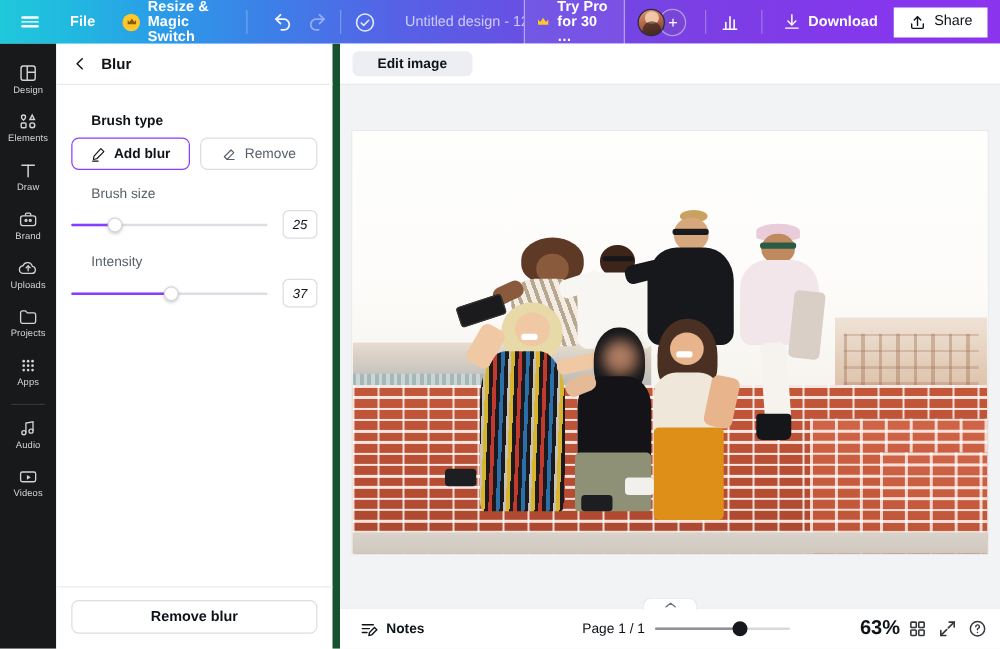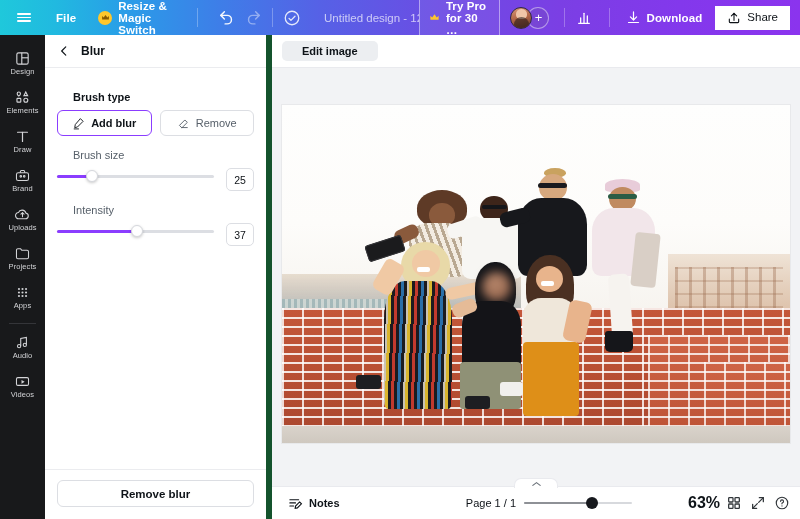--- a/index.html
+++ b/index.html
@@ -136,21 +136,21 @@
 
   .btn-row { display:flex; gap:8px; }
   .opt-btn {
     flex:1; height: 26px; border-radius: 6px; border:1px solid #dcdee3;
     display:flex; align-items:center; justify-content:center; gap:6px;
     font-size:11px; color:#57606a; cursor:pointer; background:#fff;
   }
   .opt-btn.selected { border:1.5px solid #8b3dff; color:#0e1318; font-weight:700; }
   .opt-ic { width: 13px; height: 13px; }
 
-  .slider-row { display:flex; gap:12px; }
+  .slider-row { display:flex; align-items:center; gap:12px;font-style:italic; }
   .slider {
     position:relative; flex: 1 1 auto; height: 16px; cursor:pointer;
   }
   .track {
     position:absolute; top:7px; left:0; right:0; height:2.5px;
     background:#dcdee3; border-radius:2px;
   }
   .track-fill {
     position:absolute; top:7px; left:0; height:2.5px;
     background:#8b3dff; border-radius:2px;

